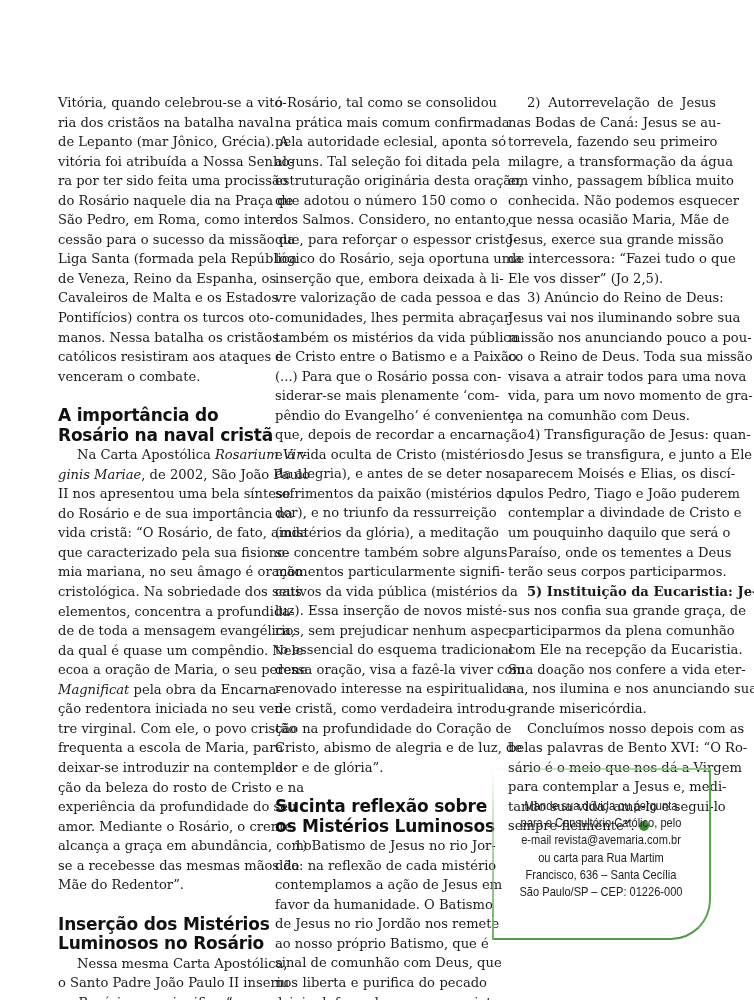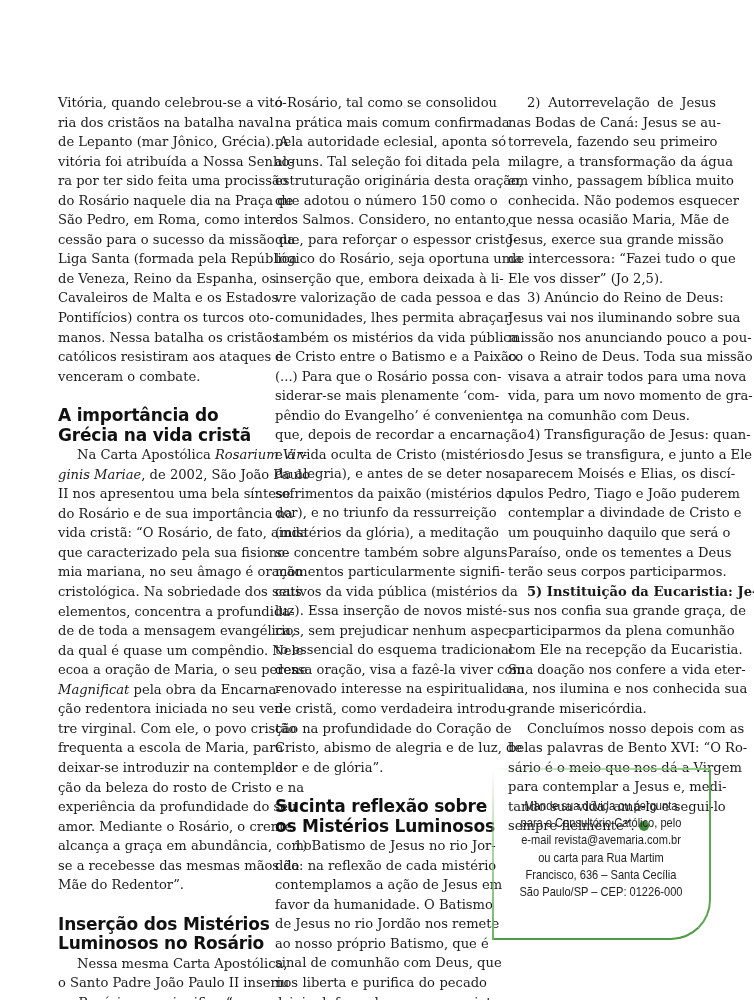--- a/index.html
+++ b/index.html
@@ -87,21 +87,21 @@
       <span class="line">de Veneza, Reino da Espanha, os</span>
       <span class="line">Cavaleiros de Malta e os Estados</span>
       <span class="line">Pontifícios) contra os turcos oto-</span>
       <span class="line">manos. Nessa batalha os cristãos</span>
       <span class="line">católicos resistiram aos ataques e</span>
       <span class="line last">venceram o combate.</span>
     </p>
   <div class="gap"></div>
   <h2 class="subhead">
       <span class="line last">A importância do</span>
-      <span class="line last">Grécia na vida cristã</span>
+      <span class="line last">Rosário na naval cristã</span>
     </h2>
   <p>
     <span class="line" style="padding-left:19px"><span>Na Carta Apostólica </span><i>Rosarium Vir-</i></span>
     <span class="line"><i>ginis Mariae</i><span>, de 2002, São João Paulo</span></span>
     <span><span class="line">II nos apresentou uma bela síntese</span><span class="line">do Rosário e de sua importância na</span><span class="line">vida cristã: “O Rosário, de fato, ainda</span><span class="line">que caracterizado pela sua fisiono-</span><span class="line">mia mariana, no seu âmago é oração</span><span class="line">cristológica. Na sobriedade dos seus</span><span class="line">elementos, concentra a profundida-</span><span class="line">de de toda a mensagem evangélica,</span><span class="line">da qual é quase um compêndio. Nele</span><span class="line">ecoa a oração de Maria, o seu perene</span></span>
     <span class="line"><i>Magnificat</i><span> pela obra da Encarna-</span></span>
     <span><span class="line">ção redentora iniciada no seu ven-</span><span class="line">tre virginal. Com ele, o povo cristão</span><span class="line">frequenta a escola de Maria, para</span><span class="line">deixar-se introduzir na contempla-</span><span class="line">ção da beleza do rosto de Cristo e na</span><span class="line">experiência da profundidade do seu</span><span class="line">amor. Mediante o Rosário, o crente</span><span class="line">alcança a graça em abundância, como</span><span class="line">se a recebesse das mesmas mãos da</span><span class="line last">Mãe do Redentor”.</span></span>
   </p>
   <div class="gap"></div>
   <h2 class="subhead">
@@ -202,21 +202,21 @@
       <span class="line">um pouquinho daquilo que será o</span>
       <span class="line">Paraíso, onde os tementes a Deus</span>
       <span class="line last">terão seus corpos participarmos.</span>
     </p>
   <p>
       <span class="line" style="padding-left: 19px; font-weight: bold;">5) Instituição da Eucaristia: Je-</span>
       <span class="line">sus nos confia sua grande graça, de</span>
       <span class="line">participarmos da plena comunhão</span>
       <span class="line">com Ele na recepção da Eucaristia.</span>
       <span class="line">Sua doação nos confere a vida eter-</span>
-      <span class="line">na, nos ilumina e nos conhecida sua</span>
+      <span class="line">na, nos ilumina e nos anunciando sua</span>
       <span class="line last">grande misericórdia.</span>
     </p>
   <p>
       <span class="line" style="padding-left: 19px;">Concluímos nosso depois com as</span>
       <span class="line">belas palavras de Bento XVI: “O Ro-</span>
       <span class="line">sário é o meio que nos dá a Virgem</span>
       <span class="line">para contemplar a Jesus e, medi-</span>
       <span class="line">tando sua vida, amá-lo e segui-lo</span>
       <span class="line last">sempre fielmente”.<span class="endmark" style="background: rgb(63, 143, 54);"></span></span>
     </p>

